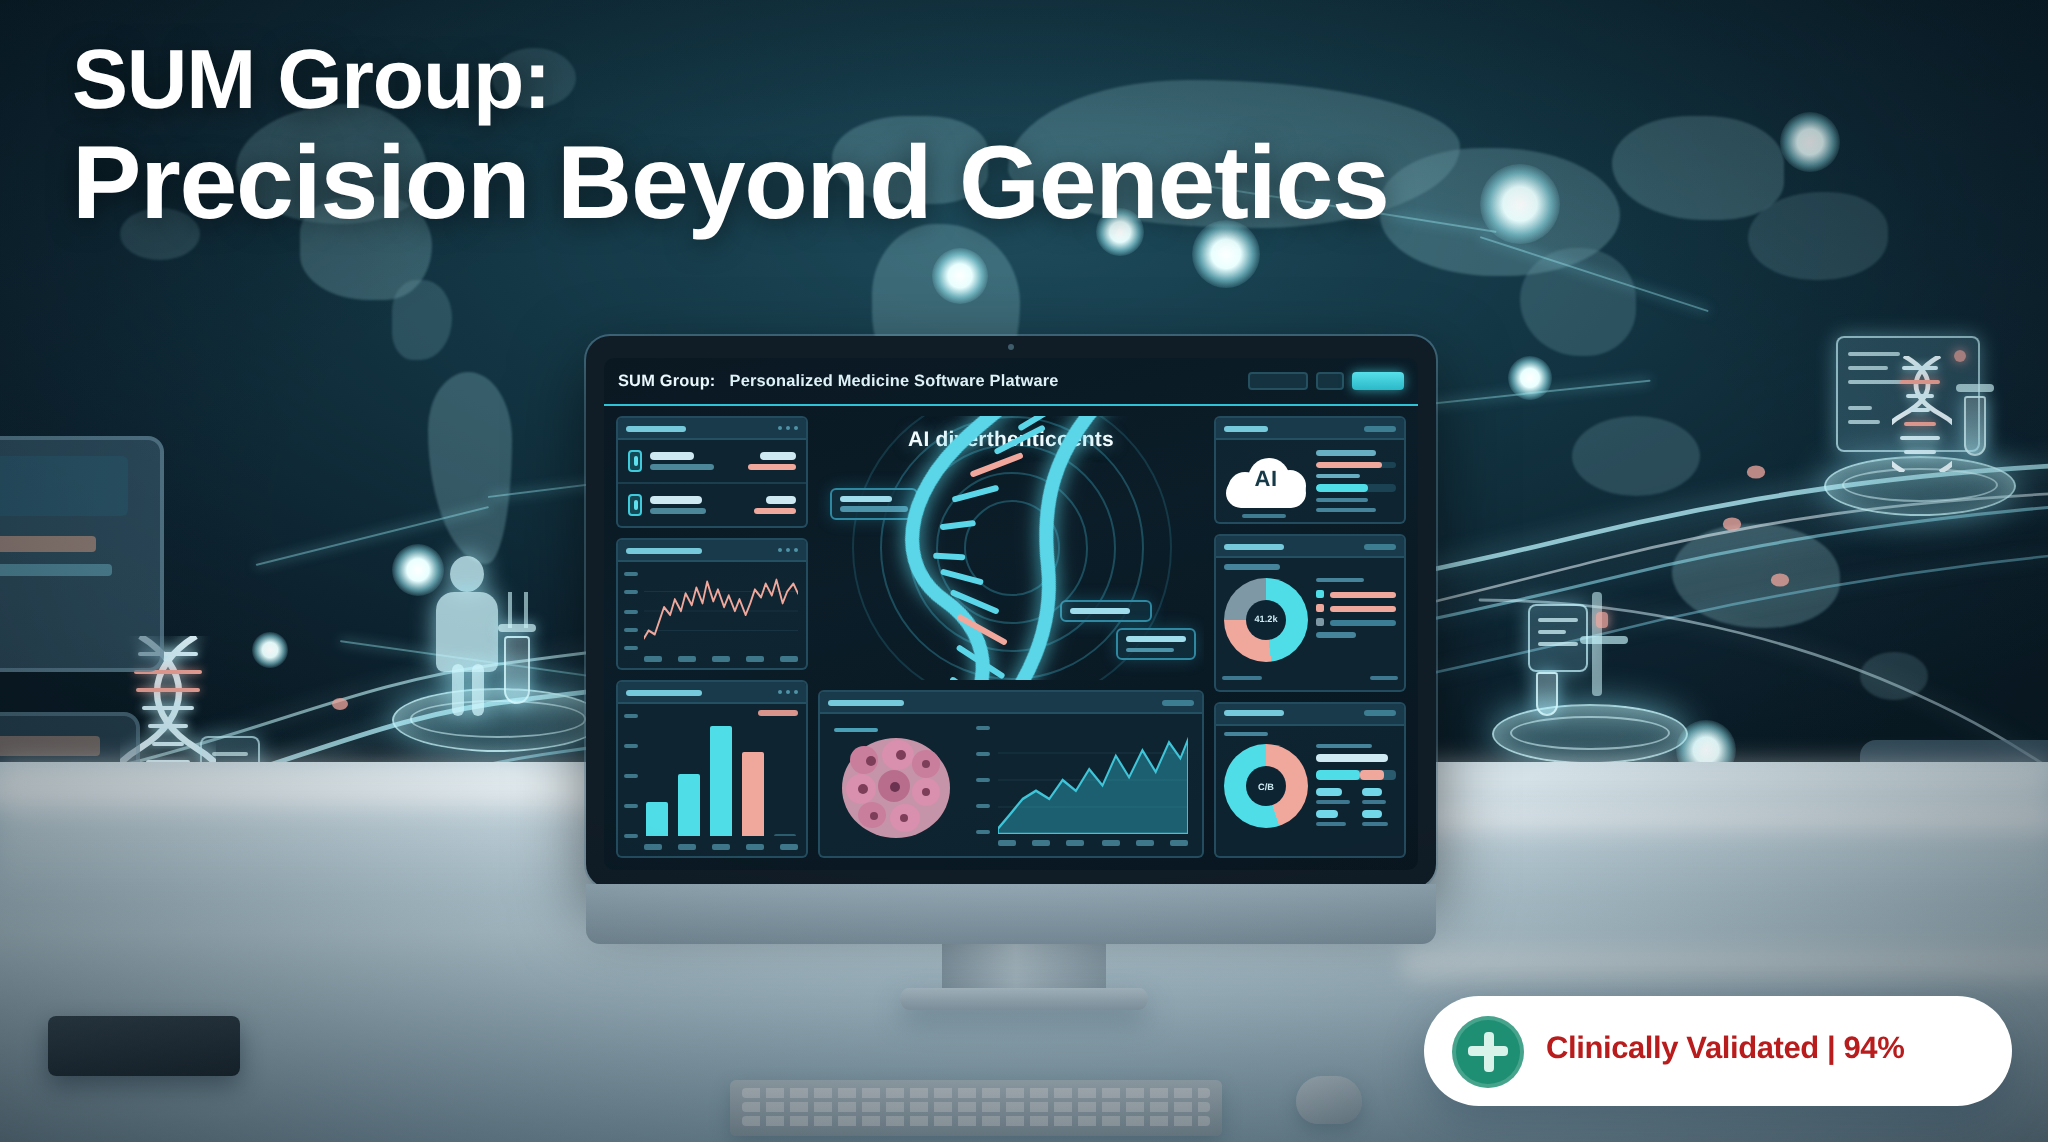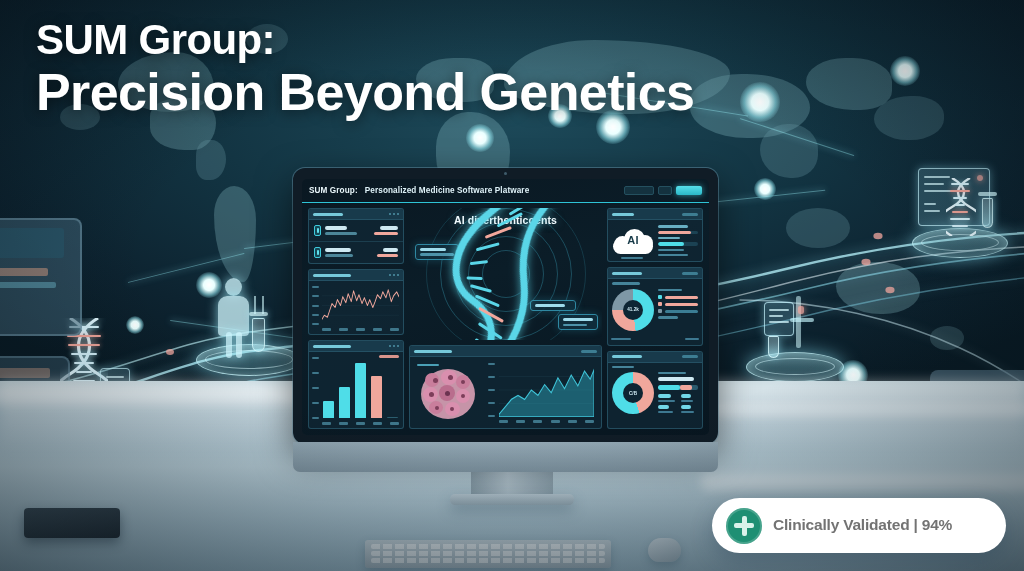--- a/index.html
+++ b/index.html
@@ -218,21 +218,21 @@
   
   .badge{ position:absolute; left:712px; top:498px; width:294px; height:55px;
     background:#fff; border-radius:28px; display:flex; align-items:center; gap:11px;
     padding:0 14px; box-shadow:0 8px 22px rgba(30,60,80,.32); z-index:50;}
   .badge-ic{ width:36px; height:36px; border-radius:50%; background:#1e8f73; flex:none;
     position:relative; box-shadow:inset 0 0 0 2px rgba(255,255,255,.18);}
   .badge-ic:before{ content:""; position:absolute; left:8px; top:15.5px; width:20px; height:5px;
     background:#d9f2ea; border-radius:2px;}
   .badge-ic:after{ content:""; position:absolute; left:15.5px; top:8px; width:5px; height:20px;
     background:#d9f2ea; border-radius:2px;}
-  .badge-tx{ font-size:15.5px; font-weight:bold; color:#737373; line-height:1.18; letter-spacing:-.2px;}
+  .badge-tx{ font-size:15.5px; font-weight:bold; color:#b91c1c; line-height:1.18; letter-spacing:-.2px;}
 </style>
 </head>
 <body>
 
 <div id="stage">
 
   <div class="bg-base"></div>
 
   <div class="map">
 

